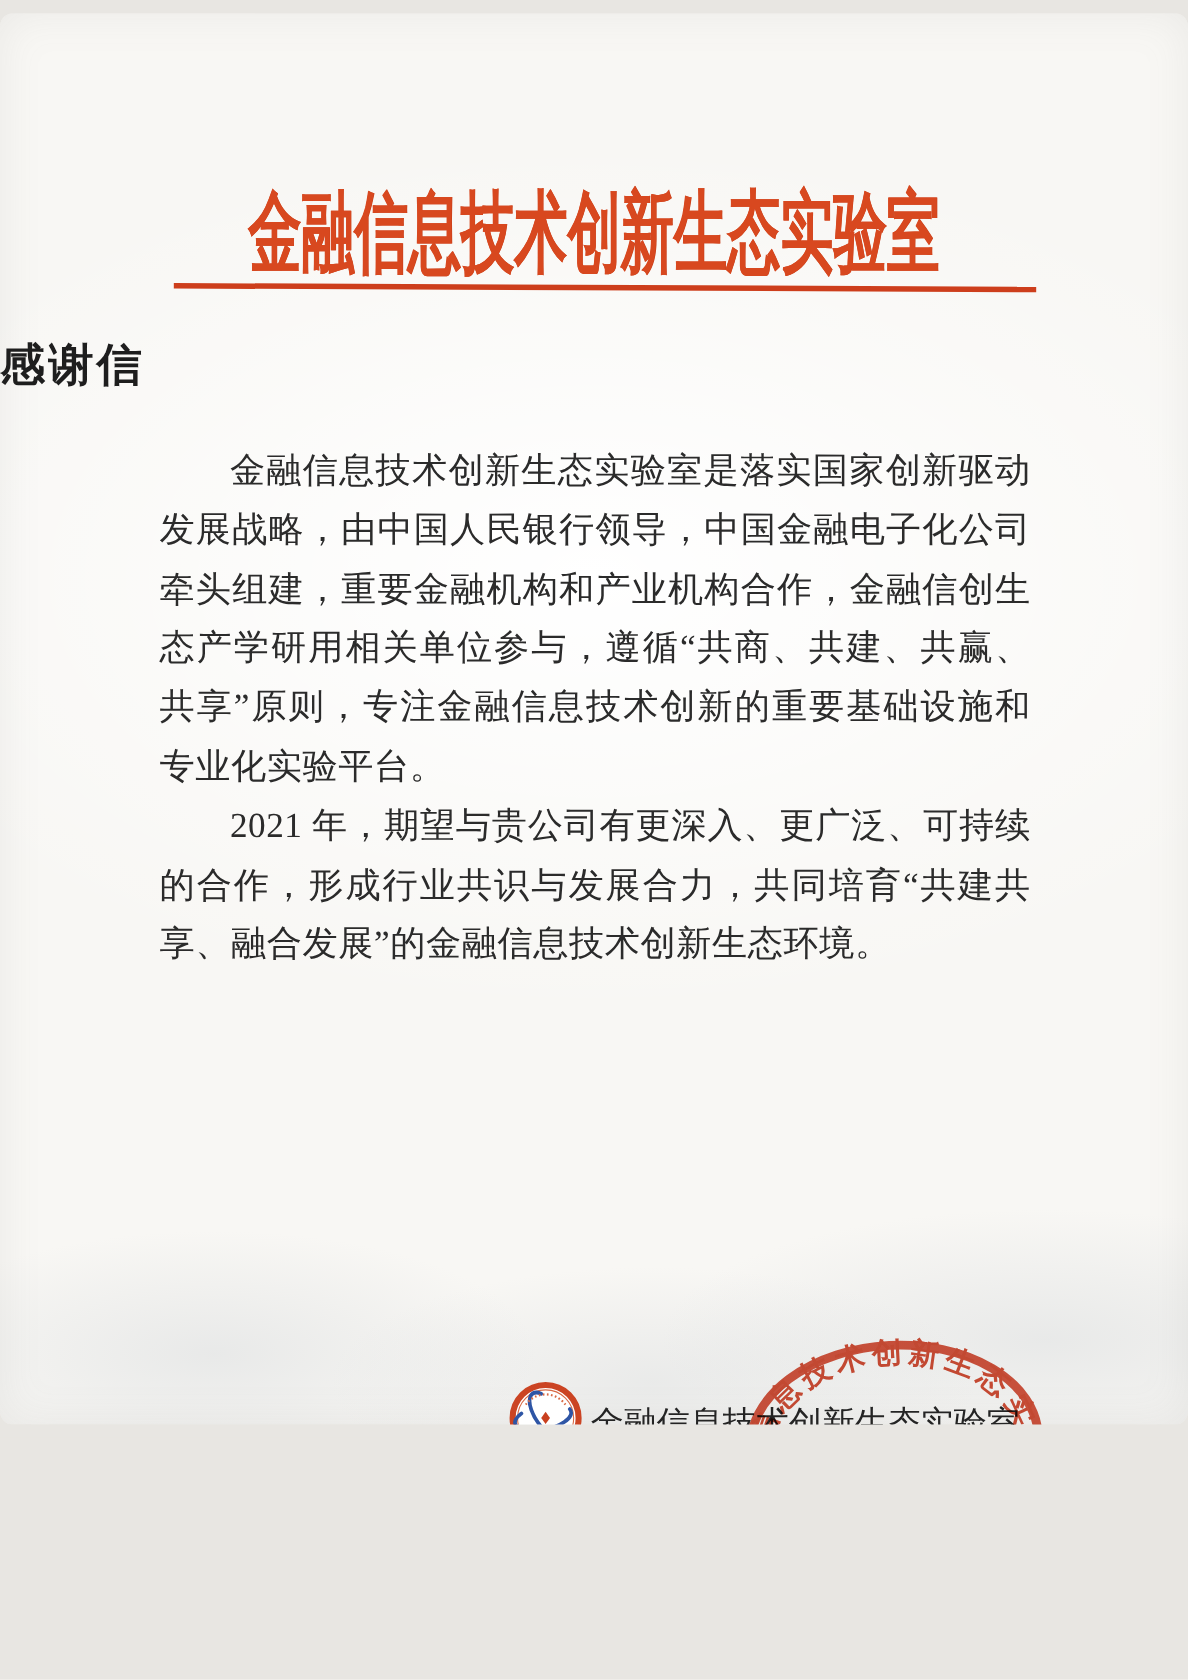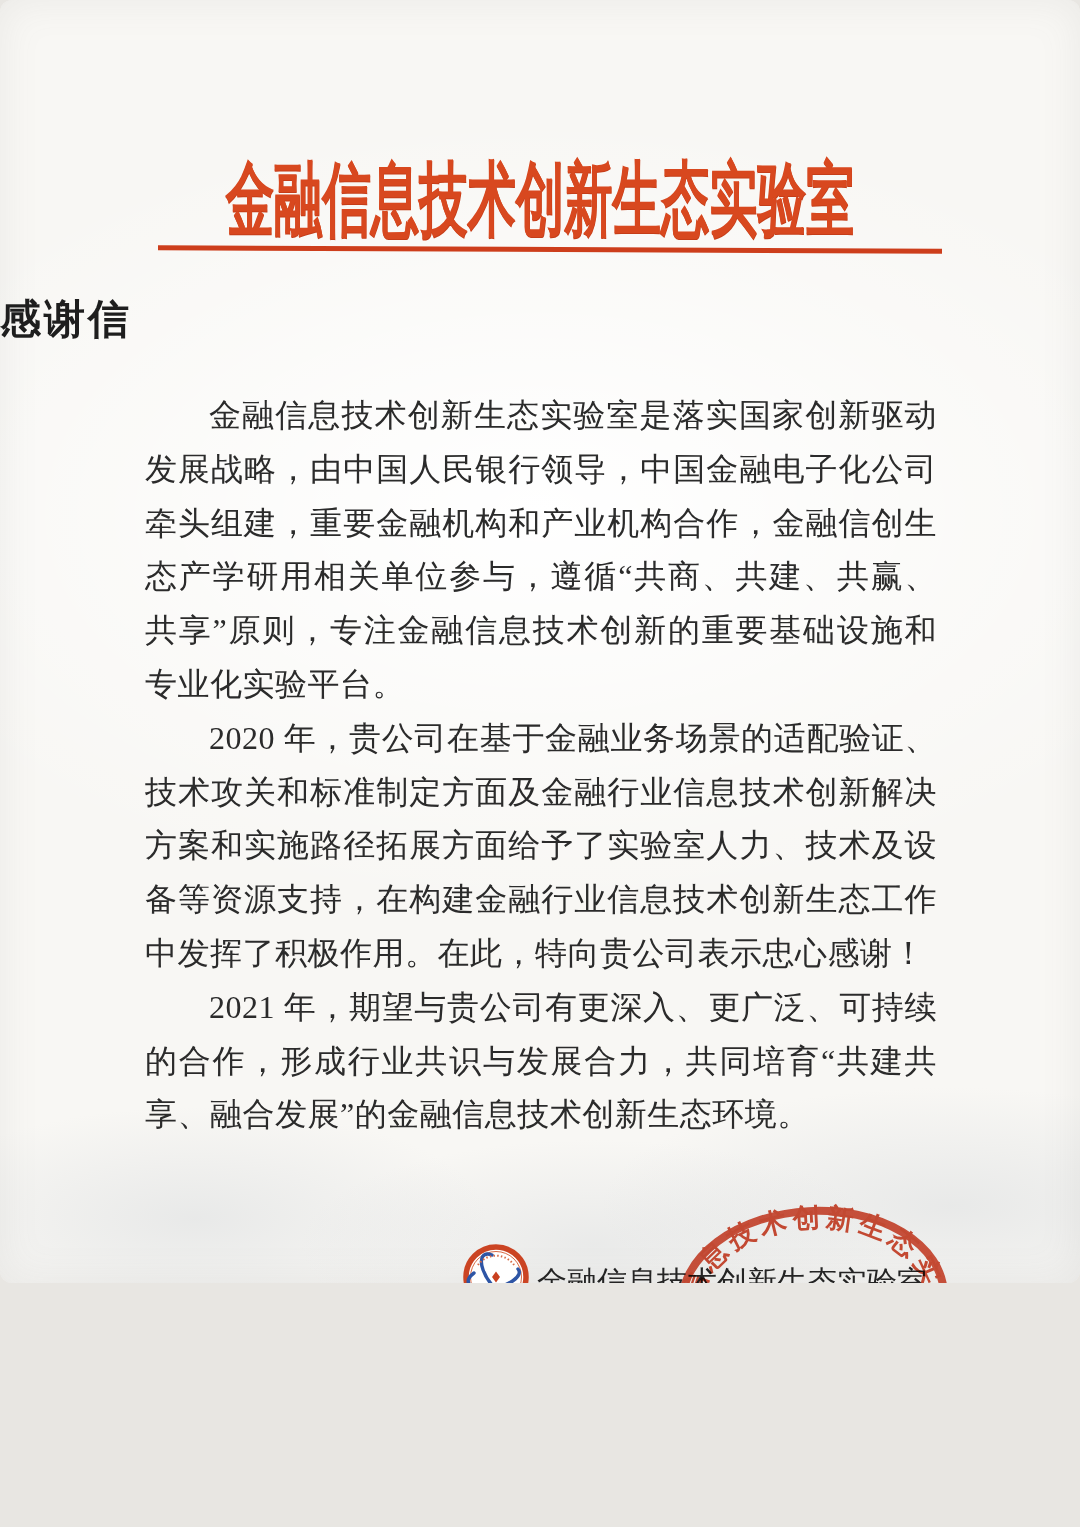--- a/index.html
+++ b/index.html
@@ -1,21 +1,21 @@
 <!DOCTYPE html>
 <html><head>
 <meta charset="utf-8">
 <style>
   * { margin: 0; padding: 0; box-sizing: border-box; }
   html, body { background: #e8e6e2; }
   .page {
     position: relative;
     width: 1080px;
     height: 1283px;
-    margin: 0 auto;
+    margin: 12px auto;
     background:
       radial-gradient(420px 160px at 18% 95%, rgba(196,201,206,0.30), rgba(196,201,206,0) 70%),
       radial-gradient(420px 150px at 55% 97%, rgba(196,201,206,0.28), rgba(196,201,206,0) 70%),
       radial-gradient(500px 170px at 88% 94%, rgba(196,201,206,0.30), rgba(196,201,206,0) 70%),
       radial-gradient(900px 500px at 50% 40%, #ffffff, rgba(255,255,255,0) 80%),
       #f8f7f4;
     overflow: hidden;
     font-family: "Liberation Serif", "DejaVu Serif", serif;
     box-shadow: inset 0 0 40px rgba(120,120,120,0.10);
     border-radius: 12px;
@@ -111,21 +111,20 @@
   <div class="header-wrap">
     <span class="header-title">金融信息技术创新生态实验室</span>
   </div>
 
   <div class="header-rule"></div>
 
   <div class="letter-title">感谢信</div>
 
   <div class="body-text">
     <p class="indent">金融信息技术创新生态实验室是落实国家创新驱动发展战略，由中国人民银行领导，中国金融电子化公司牵头组建，重要金融机构和产业机构合作，金融信创生态产学研用相关单位参与，遵循“共商、共建、共赢、共享”原则，专注金融信息技术创新的重要基础设施和专业化实验平台。</p>
-    <p class="indent">2020 年，贵公司在基于金融业务场景的适配验证、技术攻关和标准制定方面及金融行业信息技术创新解决方案和实施路径拓展方面给予了实验室人力、技术及设备等资源支持，在构建金融行业信息技术创新生态工作中发挥了积极作用。在此，特向贵公司表示忠心感谢！</p>
     <p class="indent">2021 年，期望与贵公司有更深入、更广泛、可持续的合作，形成行业共识与发展合力，共同培育“共建共享、融合发展”的金融信息技术创新生态环境。</p>
   </div>
 
   <svg class="logo" viewBox="0 0 68 68" xmlns="http://www.w3.org/2000/svg">
     <circle cx="34" cy="34" r="30" fill="#ffffff" stroke="#cb4423" stroke-width="5.5"></circle>
     <circle cx="34" cy="34" r="25.5" fill="none" stroke="#d86a45" stroke-width="1"></circle>
     <path d="M 12 30 A 26 11 -12 1 0 56 26" fill="none" stroke="#2e55a5" stroke-width="3.4" stroke-linecap="round"></path>
     <path d="M 30 12 A 11 24 -35 1 0 44 52" fill="none" stroke="#2e55a5" stroke-width="3.4" stroke-linecap="round"></path>
     <path d="M 34 28.5 L 38 34 L 34 39.5 L 30 34 Z" fill="#c9401f"></path>
     <path d="M 16 22 A 22 22 0 0 1 52 22" fill="none" stroke="#d86a45" stroke-width="2" stroke-dasharray="1.5 2.2"></path>

